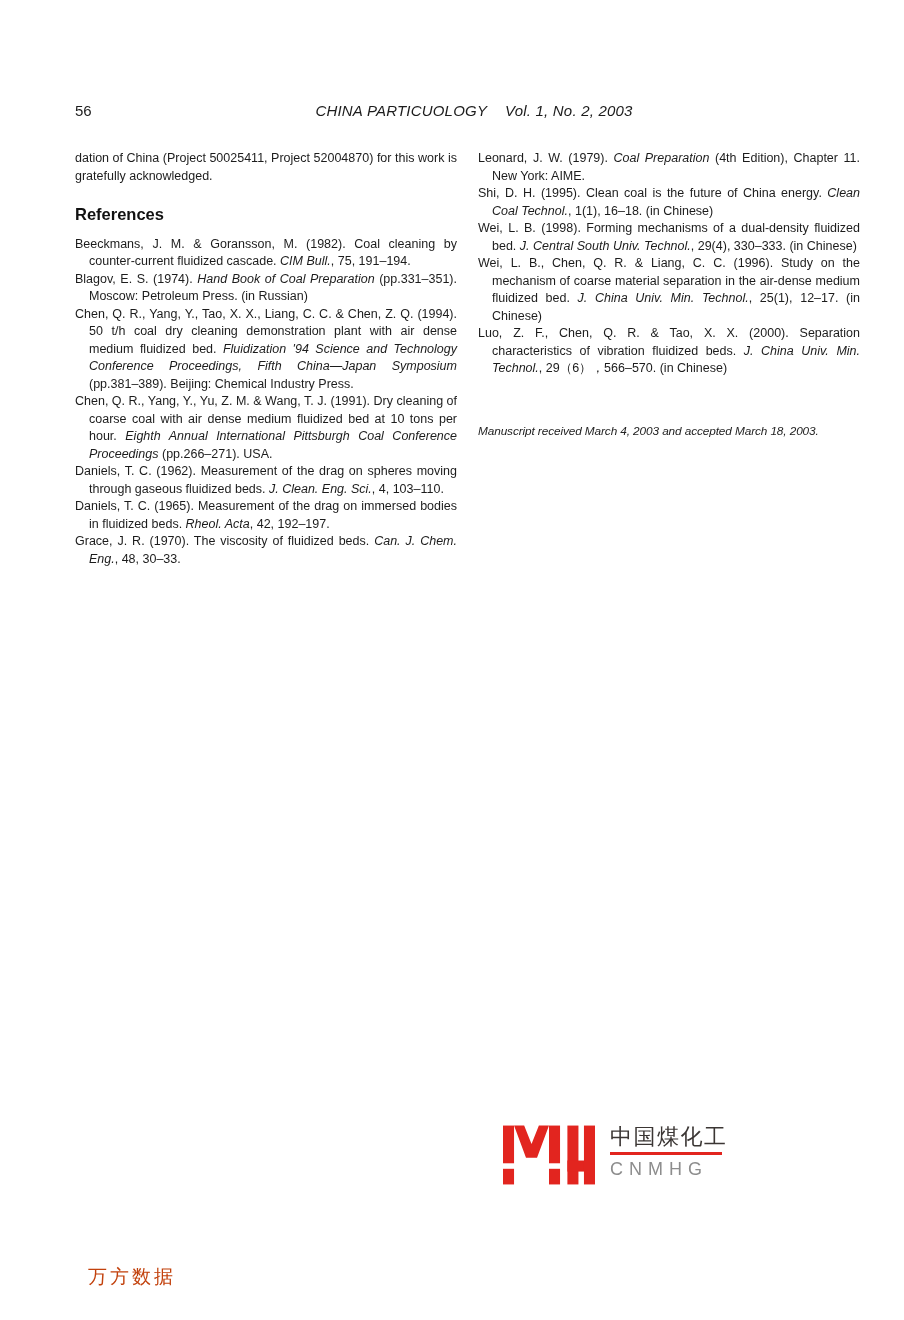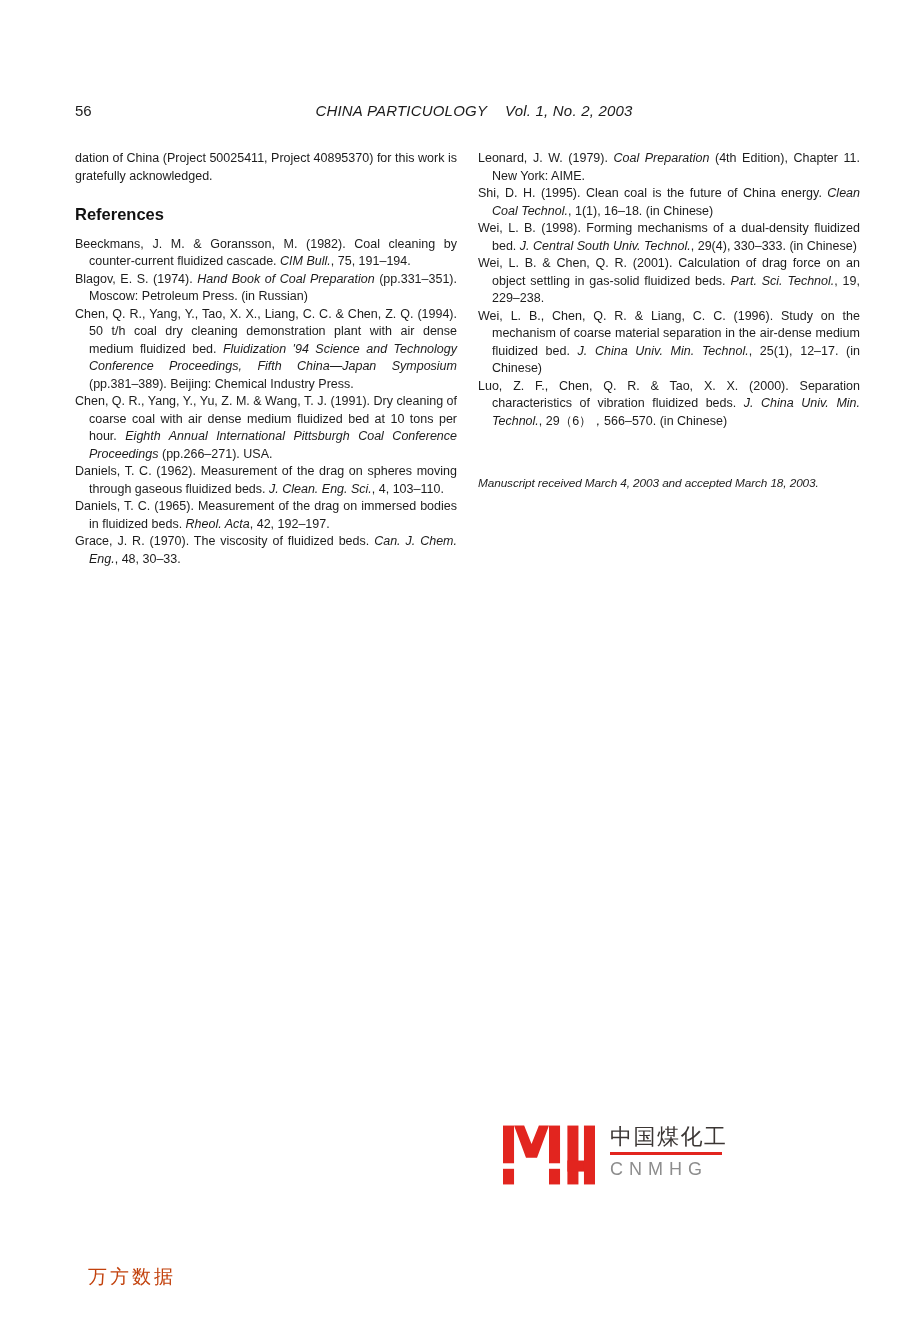--- a/index.html
+++ b/index.html
@@ -104,36 +104,35 @@
 <body>
 
 <div class="page">
 
   <span class="page-number">56</span>
   <div class="journal-header">
     <span>CHINA PARTICUOLOGY</span><span class="issue">Vol. 1, No. 2, 2003</span>
   </div>
 
   <div class="col col-left">
-    <p class="ack">dation of China (Project 50025411, Project 40895370) for this work is gratefully acknowledged.</p>
+    <p class="ack">dation of China (Project 50025411, Project 52004870) for this work is gratefully acknowledged.</p>
     <h2 class="refs-heading">References</h2>
     <p class="ref"><span>Beeckmans, J. M. &amp; Goransson, M. (1982). Coal cleaning by counter-current fluidized cascade. </span><em>CIM Bull.</em><span>, 75, 191–194.</span></p>
     <p class="ref"><span>Blagov, E. S. (1974). </span><em>Hand Book of Coal Preparation</em><span> (pp.331–351). Moscow: Petroleum Press. (in Russian)</span></p>
     <p class="ref"><span>Chen, Q. R., Yang, Y., Tao, X. X., Liang, C. C. &amp; Chen, Z. Q. (1994). 50 t/h coal dry cleaning demonstration plant with air dense medium fluidized bed. </span><em>Fluidization '94 Science and Technology Conference Proceedings, Fifth China—Japan Symposium</em><span> (pp.381–389). Beijing: Chemical Industry Press.</span></p>
     <p class="ref"><span>Chen, Q. R., Yang, Y., Yu, Z. M. &amp; Wang, T. J. (1991). Dry cleaning of coarse coal with air dense medium fluidized bed at 10 tons per hour. </span><em>Eighth Annual International Pittsburgh Coal Conference Proceedings</em><span> (pp.266–271). USA.</span></p>
     <p class="ref"><span>Daniels, T. C. (1962). Measurement of the drag on spheres moving through gaseous fluidized beds. </span><em>J. Clean. Eng. Sci.</em><span>, 4, 103–110.</span></p>
     <p class="ref"><span>Daniels, T. C. (1965). Measurement of the drag on immersed bodies in fluidized beds. </span><em>Rheol. Acta</em><span>, 42, 192–197.</span></p>
     <p class="ref"><span>Grace, J. R. (1970). The viscosity of fluidized beds. </span><em>Can. J. Chem. Eng.</em><span>, 48, 30–33.</span></p>
   </div>
 
   <div class="col col-right">
     <p class="ref"><span>Leonard, J. W. (1979). </span><em>Coal Preparation</em><span> (4th Edition), Chapter 11. New York: AIME.</span></p>
     <p class="ref"><span>Shi, D. H. (1995). Clean coal is the future of China energy. </span><em>Clean Coal Technol.</em><span>, 1(1), 16–18. (in Chinese)</span></p>
     <p class="ref"><span>Wei, L. B. (1998). Forming mechanisms of a dual-density fluidized bed. </span><em>J. Central South Univ. Technol.</em><span>, 29(4), 330–333. (in Chinese)</span></p>
-    <p class="ref"><span>Wei, L. B. &amp; Chen, Q. R. (2001). Calculation of drag force on an object settling in gas-solid fluidized beds. </span><em>Part. Sci. Technol.</em><span>, 19, 229–238.</span></p>
     <p class="ref"><span>Wei, L. B., Chen, Q. R. &amp; Liang, C. C. (1996). Study on the mechanism of coarse material separation in the air-dense medium fluidized bed. </span><em>J. China Univ. Min. Technol.</em><span>, 25(1), 12–17. (in Chinese)</span></p>
     <p class="ref"><span>Luo, Z. F., Chen, Q. R. &amp; Tao, X. X. (2000). Separation characteristics of vibration fluidized beds. </span><em>J. China Univ. Min. Technol.</em><span>, 29（6），566–570. (in Chinese)</span></p>
     <p class="manuscript-note">Manuscript received March 4, 2003 and accepted March 18, 2003.</p>
   </div>
 
   <div class="logo">
     <svg class="logo-monogram" width="92" height="62" viewBox="0 0 100 64" aria-hidden="true">
       <rect class="bar" x="0" y="0" width="12" height="41"></rect>
       <rect class="bar" x="0" y="47" width="12" height="17"></rect>
       <polygon class="bar" points="12,0 23,0 31,20 39,0 50,0 37,35 25,35"></polygon>

